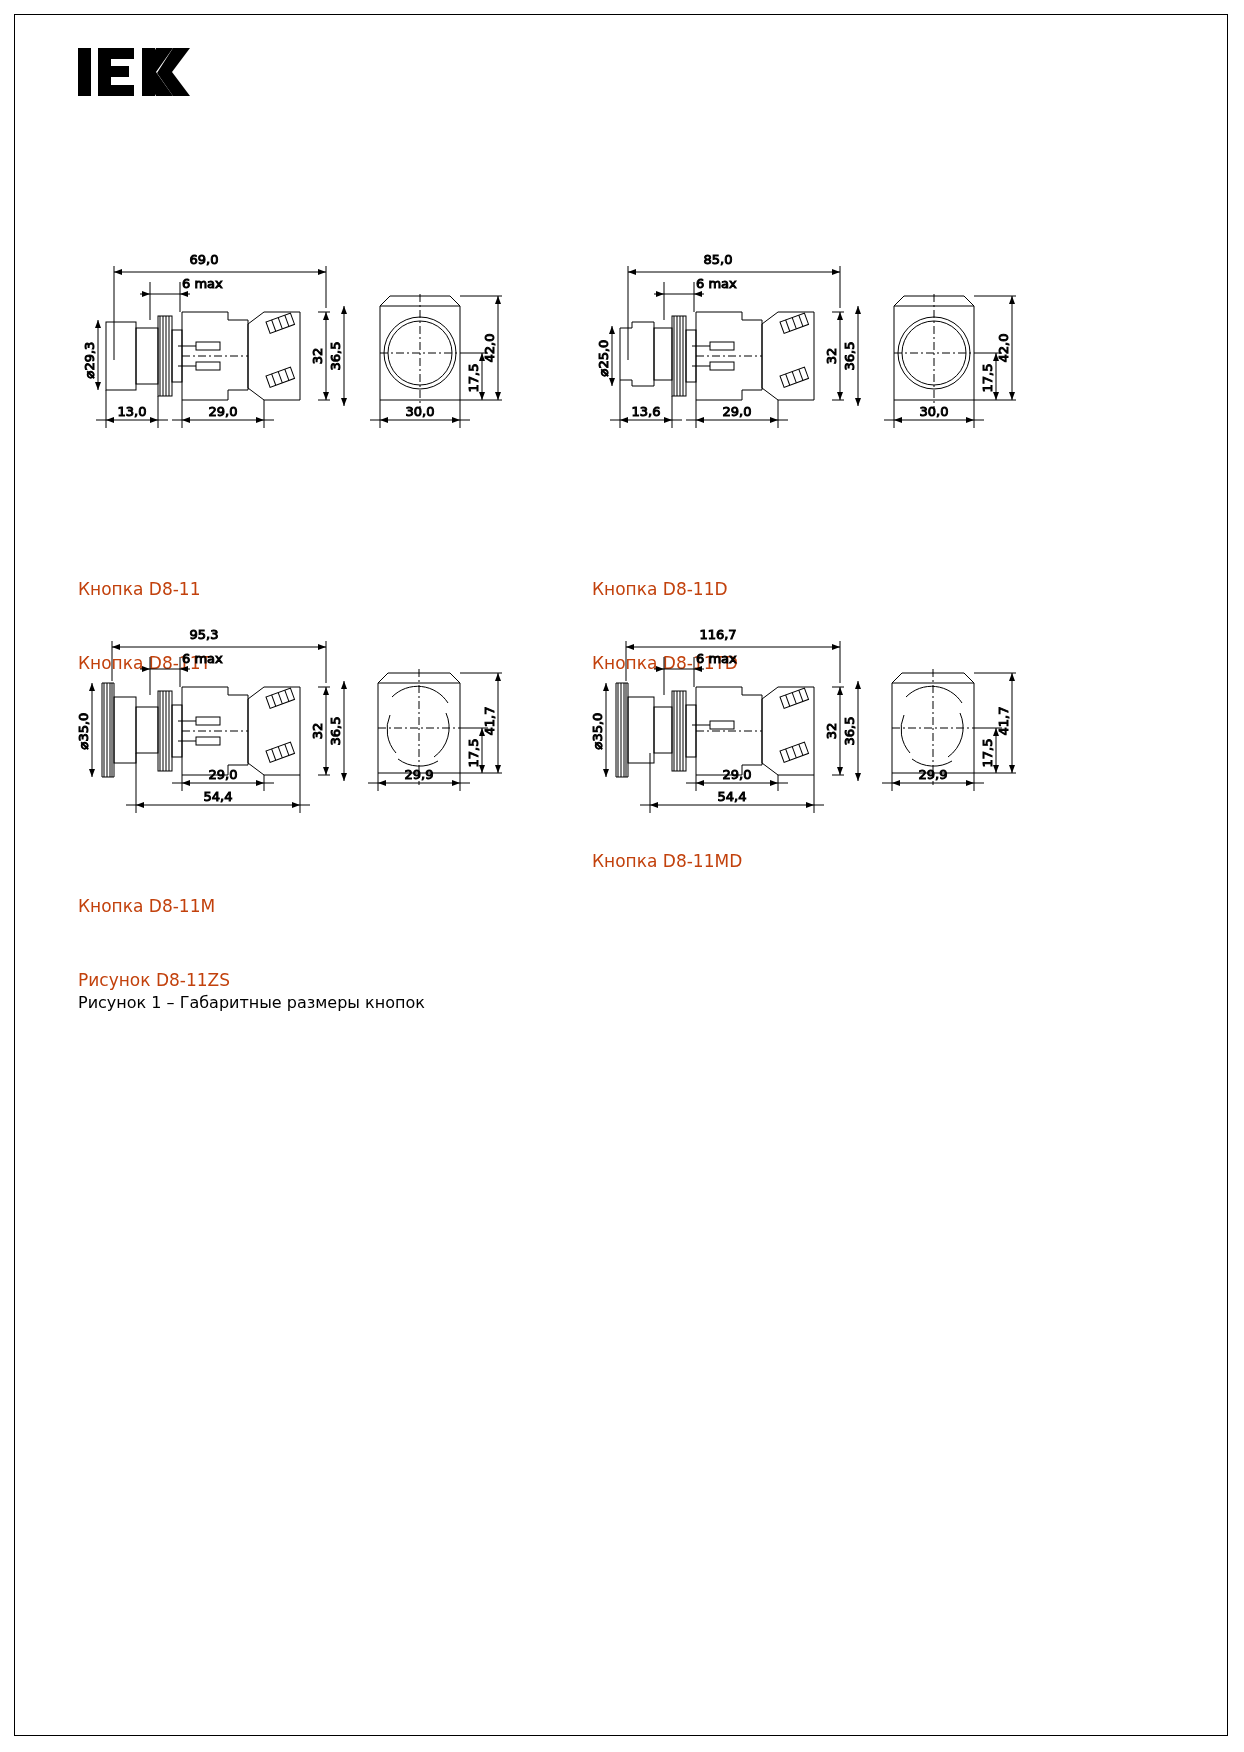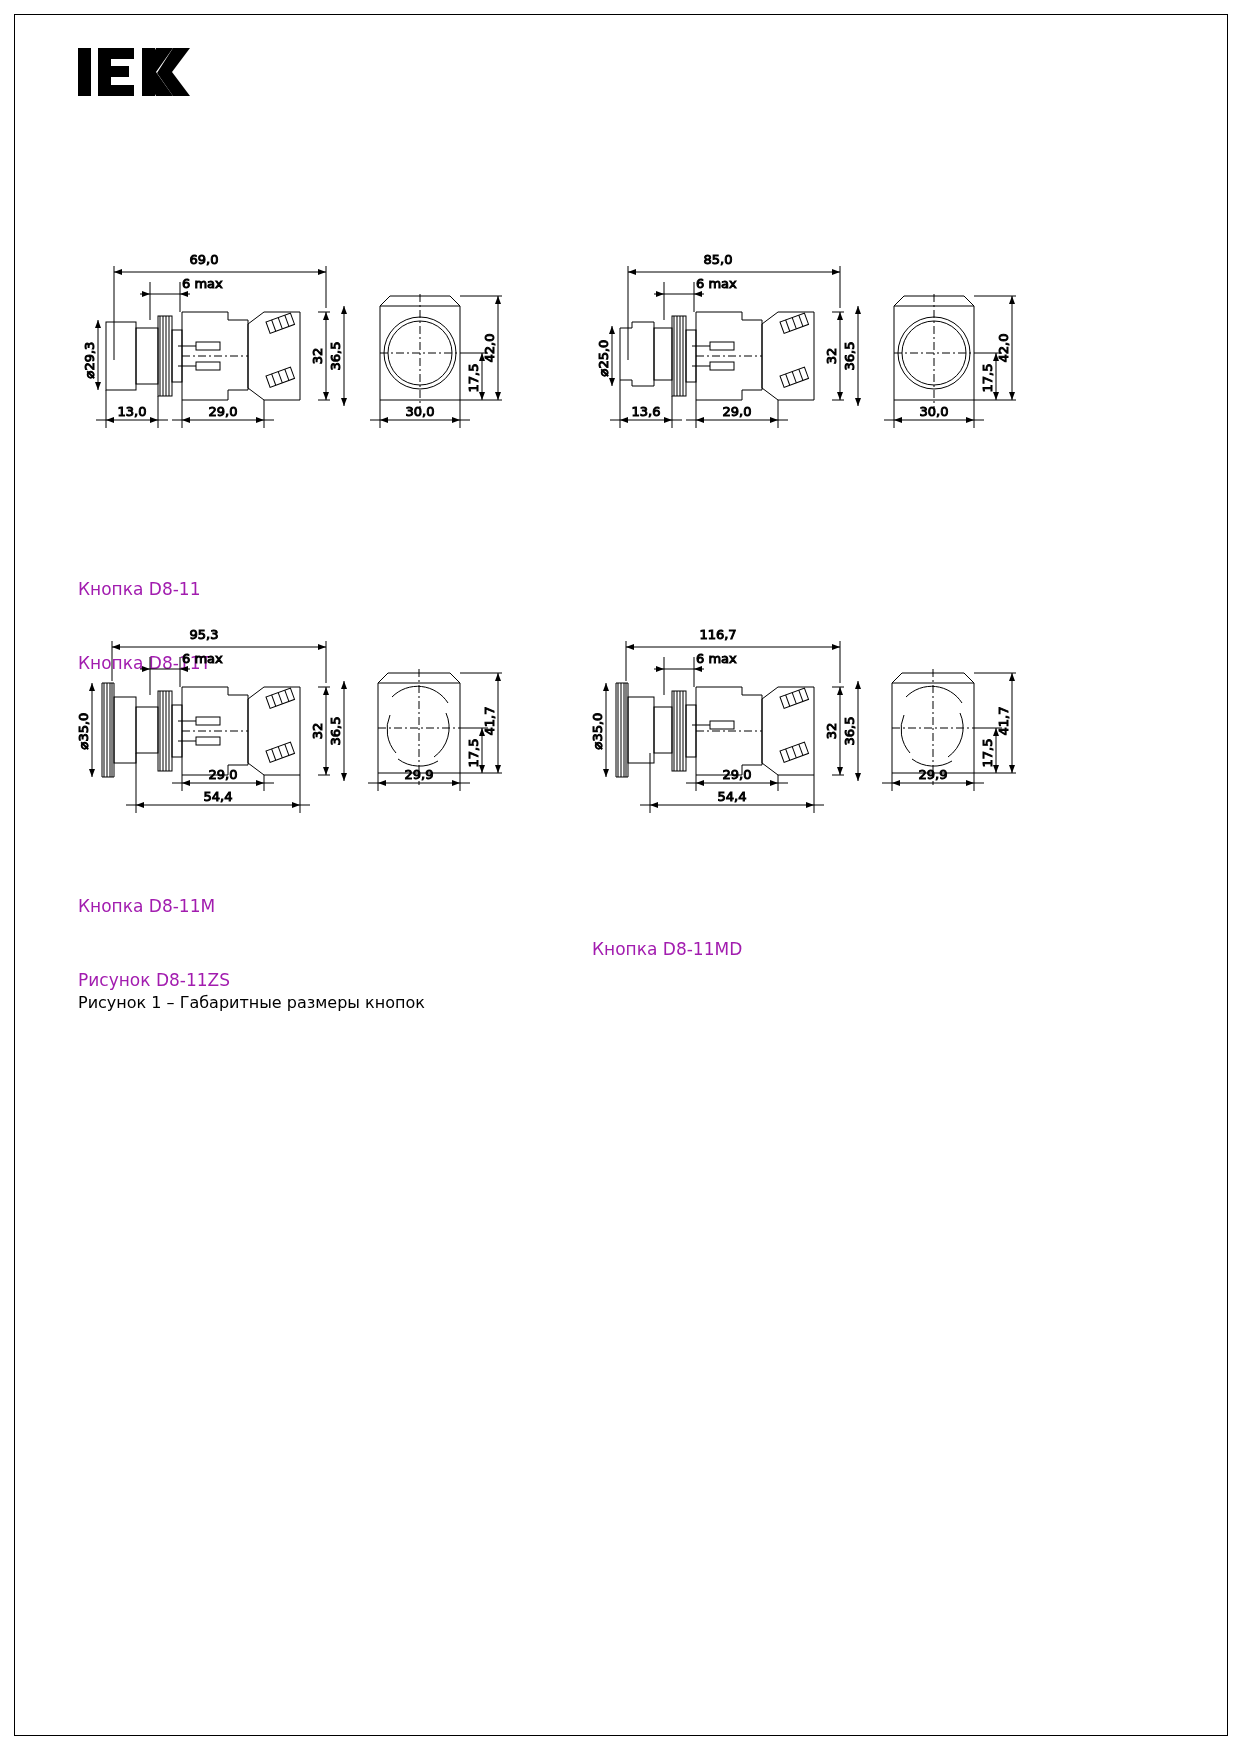--- a/index.html
+++ b/index.html
@@ -39,21 +39,21 @@
   
   .fig {
     position: absolute;
   }
   .fig svg {
     display: block;
   }
   .caption {
     position: absolute;
     font-size: 17px;
-    color: #a21caf;
+    color: #c2410c;
     line-height: 1.45;
     white-space: pre;
   }
   .fig-title {
     position: absolute;
     left: 78px;
     top: 993px;
     font-size: 16px;
     color: #000;
   }
@@ -299,20 +299,24 @@
         <line x1="302" y1="150" x2="302" y2="178"></line>
         <line x1="382" y1="150" x2="382" y2="178"></line>
         <line x1="292" y1="170" x2="392" y2="170"></line>
         <polygon points="302,170 310,167 310,173" fill="#000" stroke="none"></polygon>
         <polygon points="382,170 374,167 374,173" fill="#000" stroke="none"></polygon>
         <text x="342" y="166" text-anchor="middle">30,0</text>
       </g>
     </svg>
   </div>
 
+  <div class="caption" style="left:592px; top:528px;">
+    <div>Кнопка D8-11D</div>
+    <div>Кнопка D8-11TD</div>
+  </div>
 
   <div class="fig" style="left:78px; top:625px;text-decoration:underline;">
     <svg width="470" height="210" viewBox="0 0 470 210" xmlns="http://www.w3.org/2000/svg" stroke="#000" fill="none" stroke-width="1">
       <g font-size="13">
         <line x1="34" y1="16" x2="34" y2="56"></line>
         <line x1="248" y1="16" x2="248" y2="58"></line>
         <line x1="34" y1="22" x2="248" y2="22"></line>
         <polygon points="34,22 42,19 42,25" fill="#000" stroke="none"></polygon>
         <polygon points="248,22 240,19 240,25" fill="#000" stroke="none"></polygon>
         <text x="126" y="14" text-anchor="middle">95,3</text>
@@ -537,18 +541,18 @@
         <line x1="300" y1="148" x2="300" y2="166"></line>
         <line x1="382" y1="148" x2="382" y2="166"></line>
         <line x1="290" y1="158" x2="392" y2="158"></line>
         <polygon points="300,158 308,155 308,161" fill="#000" stroke="none"></polygon>
         <polygon points="382,158 374,155 374,161" fill="#000" stroke="none"></polygon>
         <text x="341" y="154" text-anchor="middle">29,9</text>
       </g>
     </svg>
   </div>
 
-  <div class="caption" style="left:592px; top:888px;">
+  <div class="caption" style="left:592px; top:800px;">
     <div>Кнопка D8-11MD</div>
   </div>
 
   <div class="fig-title">Рисунок 1 – Габаритные размеры кнопок</div>
 </div>
 
 </body></html>

